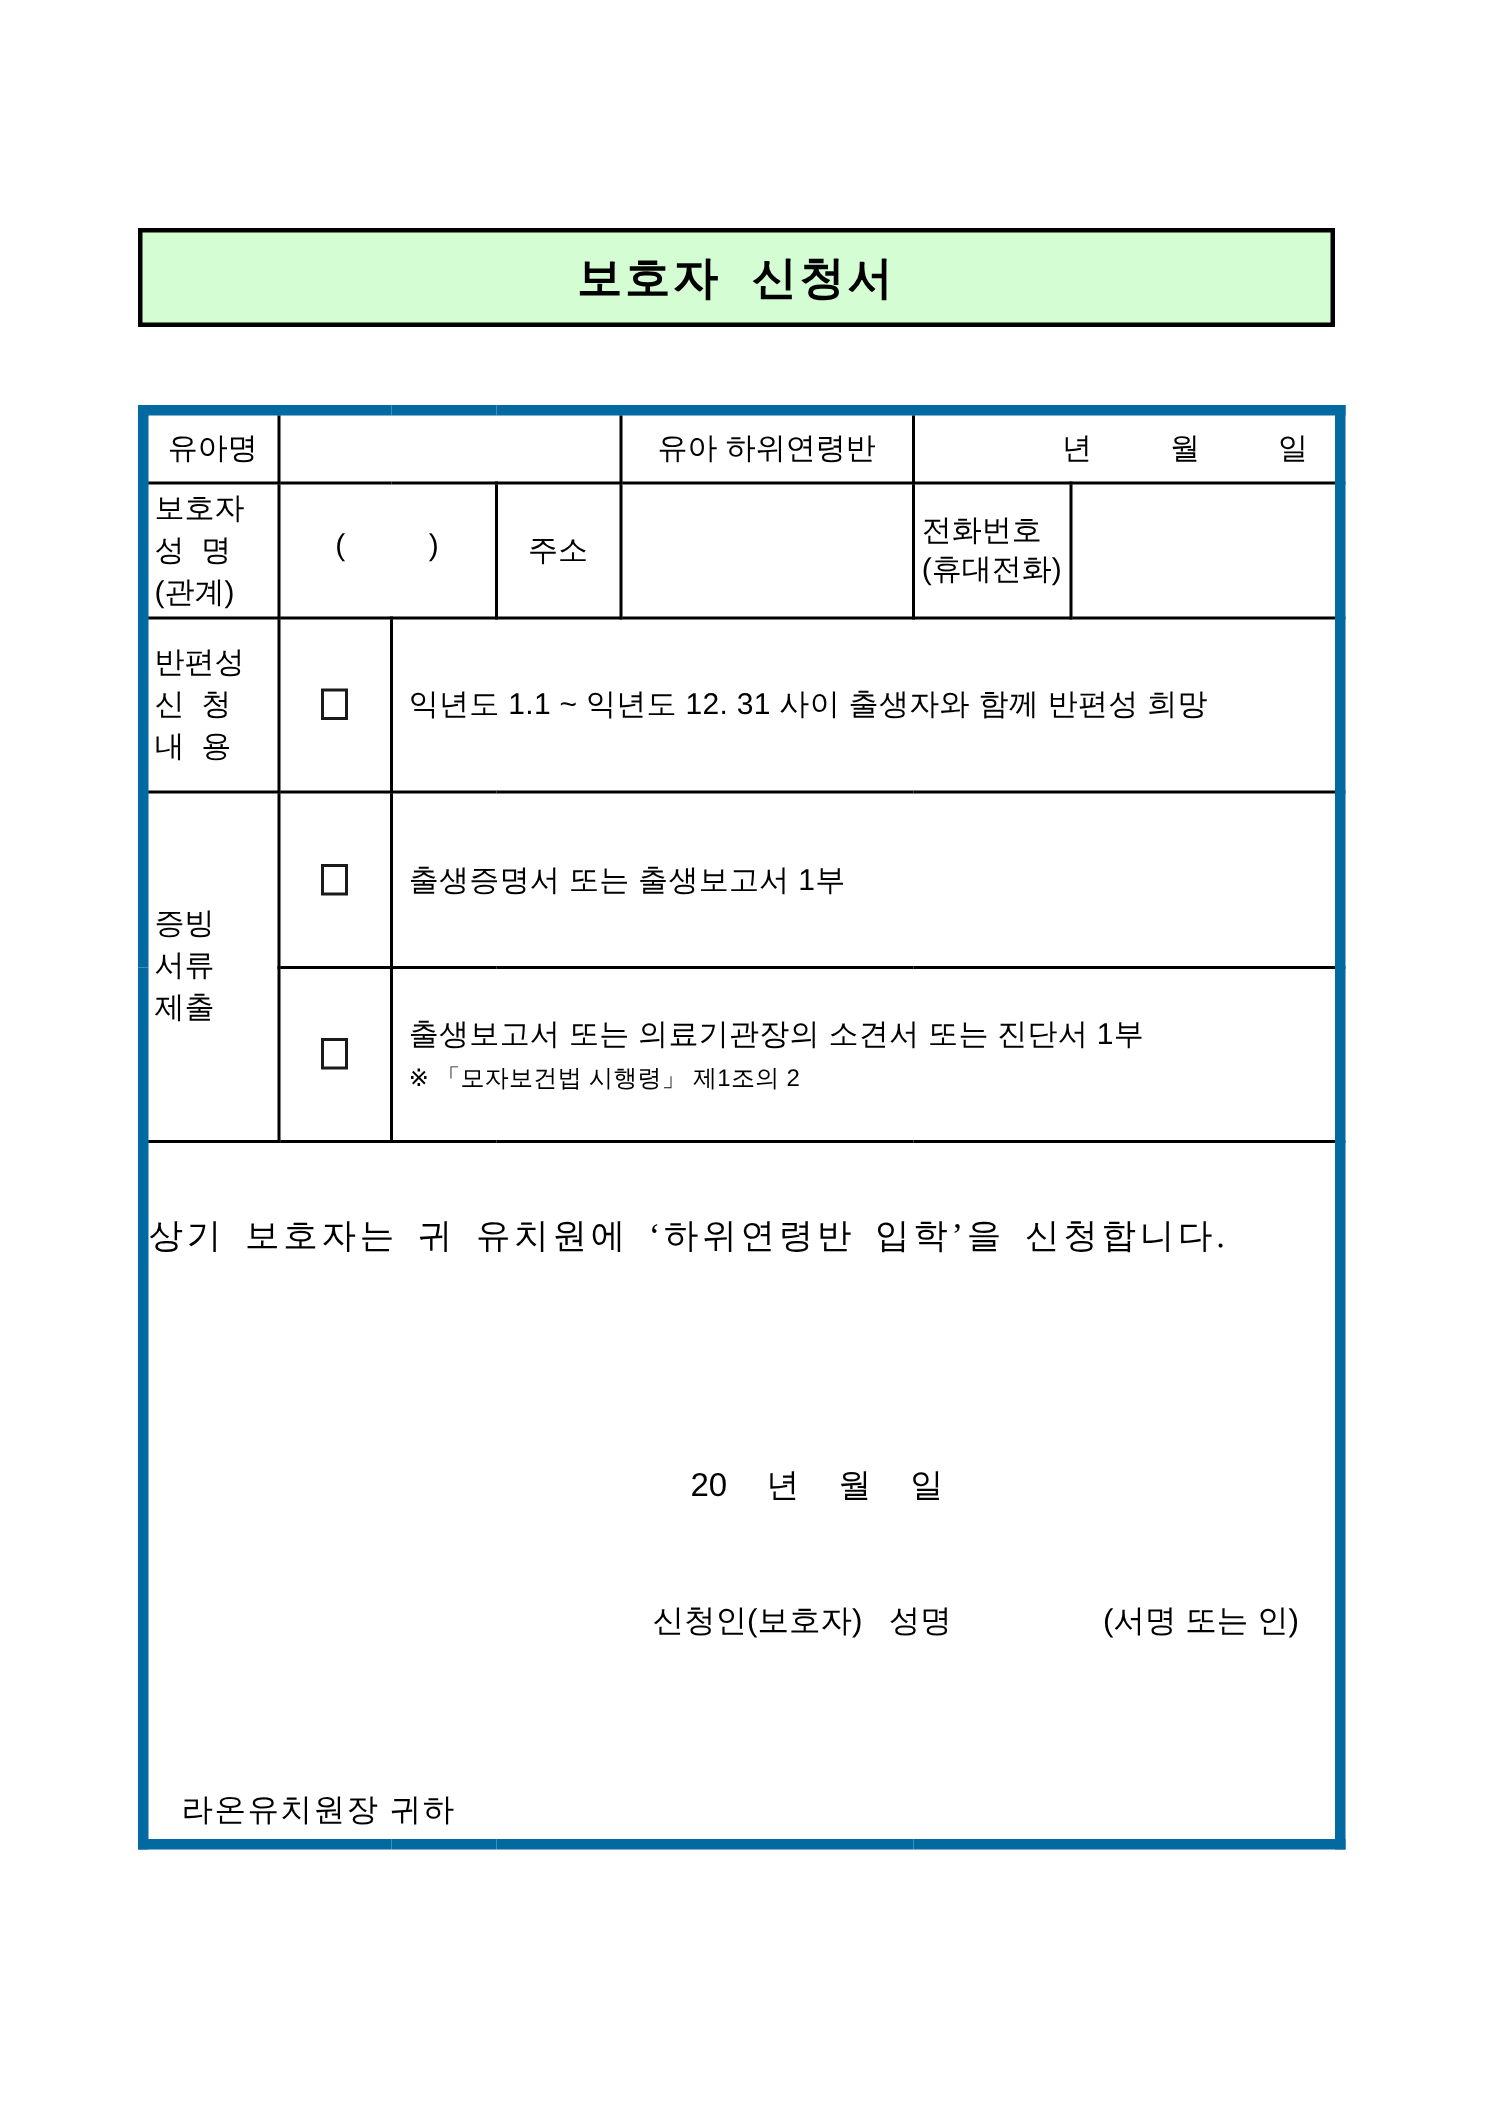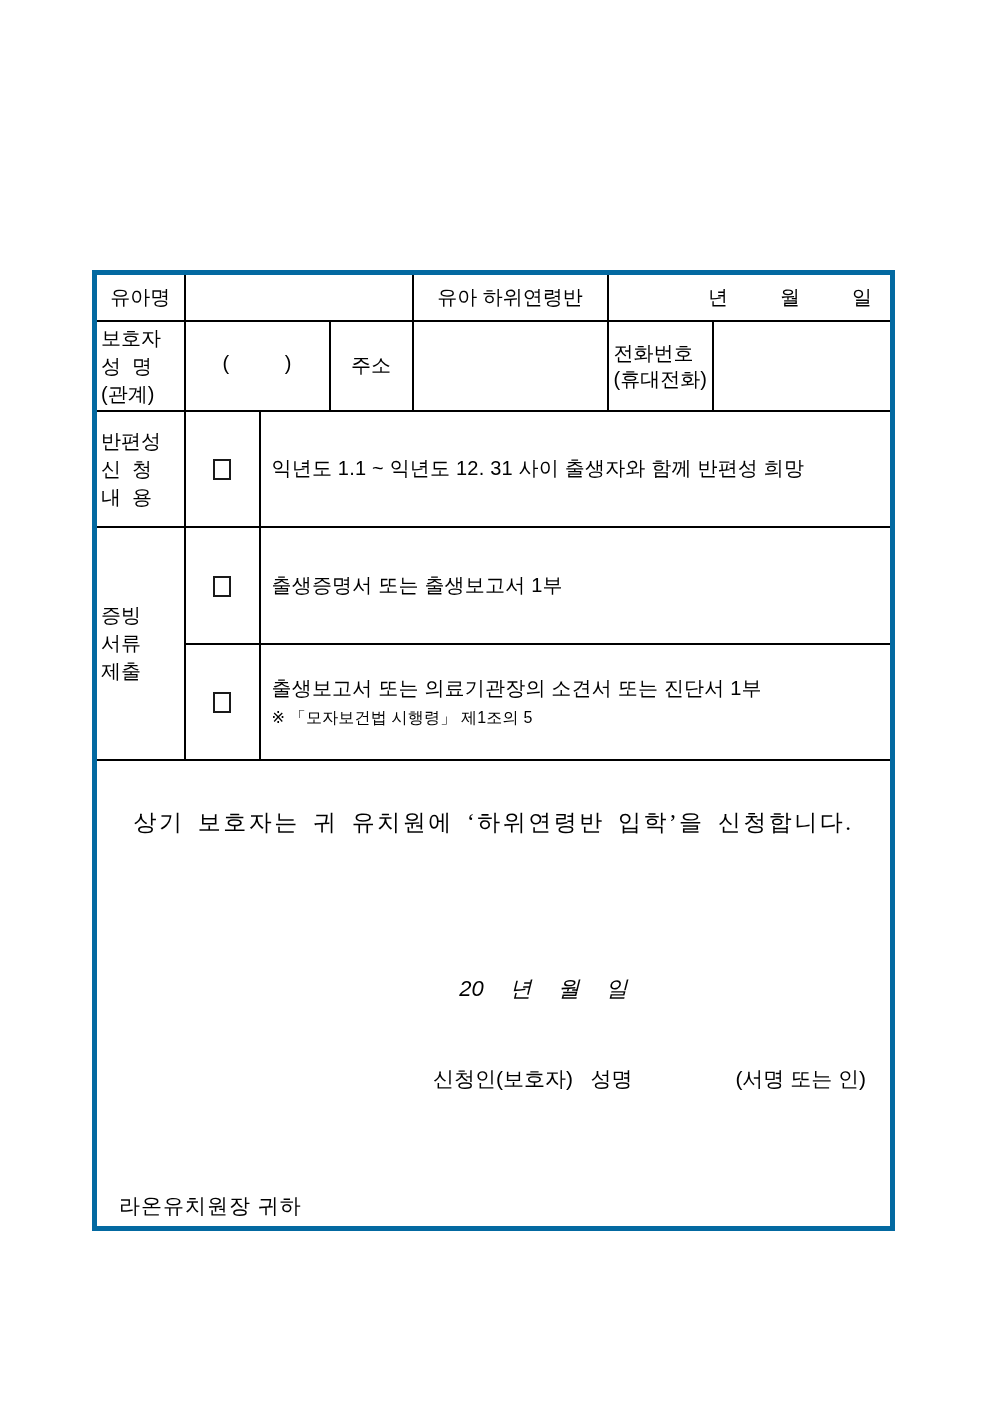--- a/index.html
+++ b/index.html
@@ -66,54 +66,56 @@
     vertical-align:middle;
     background:#fff;
   }
   td.item-text { padding-left:11px;border-radius:21px; }
   td.item-text .main-line { font-size:20px; letter-spacing:0.2px; }
   td.item-text .note-line { font-size:16px; margin-top:6px; letter-spacing:0.2px; }
   
   td.footer-cell { position:relative; padding:0; }
   .statement {
     position:absolute; top:46px; left:0; right:0;
-    text-align:center;
+    text-align:left;
     font-family:"Liberation Serif","DejaVu Serif",serif;
     font-size:23px;
     letter-spacing:2.5px;
     word-spacing:5px;
   }
   .date-line {
     position:absolute; top:213px; left:0; right:0;
     display:flex; justify-content:center; align-items:center;
     gap:26px;
     transform:translateX(50px);
     font-size:22px;
-    font-style:italic;
   }
   .sign-line {
     position:absolute; top:304px; left:336px; right:24px;
     display:flex; justify-content:space-between; align-items:center;
     font-size:21px;
     text-align:right;
   }
   .sign-line .applicant { white-space:pre; }
   .addressee {
     position:absolute; bottom:6px; left:22px;
     font-size:21px; font-weight:normal;
     letter-spacing:1px;
   }
 </style>
 </head>
 <body>
 
 <div class="page">
 
-
-  <table class="form" style="border:5px solid #0369a1;">
+  <div class="title-box" style="background:#d4fdd4;">
+    <span class="title-text">보호자 신청서</span>
+  </div>
+
+  <table class="form" style="border:7px solid #0369a1;">
     <colgroup>
       <col style="width:90px">
         <col style="width:75px">
         <col style="width:70px">
       <col style="width:83px">
         <col style="width:195px">
         <col style="width:105px">
       <col style="width:180px">
     </colgroup>
 
@@ -165,21 +167,21 @@
       <td colspan="5" class="item-text">
         <div class="main-line">출생증명서 또는 출생보고서 1부</div>
       </td>
     </tr>
     <tr style="height:116px;">
       <td class="cbx-cell">
         <span class="cbx"></span>
       </td>
       <td colspan="5" class="item-text">
         <div class="main-line">출생보고서 또는 의료기관장의 소견서 또는 진단서 1부</div>
-        <div class="note-line">※ 「모자보건법 시행령」 제1조의 5</div>
+        <div class="note-line">※ 「모자보건법 시행령」 제1조의 2</div>
       </td>
     </tr>
 
     <tr style="height:469px;">
       <td colspan="7" class="footer-cell">
         <div class="statement">상기 보호자는 귀 유치원에 ‘하위연령반 입학’을 신청합니다.</div>
         <div class="date-line">
           <span>20</span>
           <span>년</span>
           <span>월</span>

